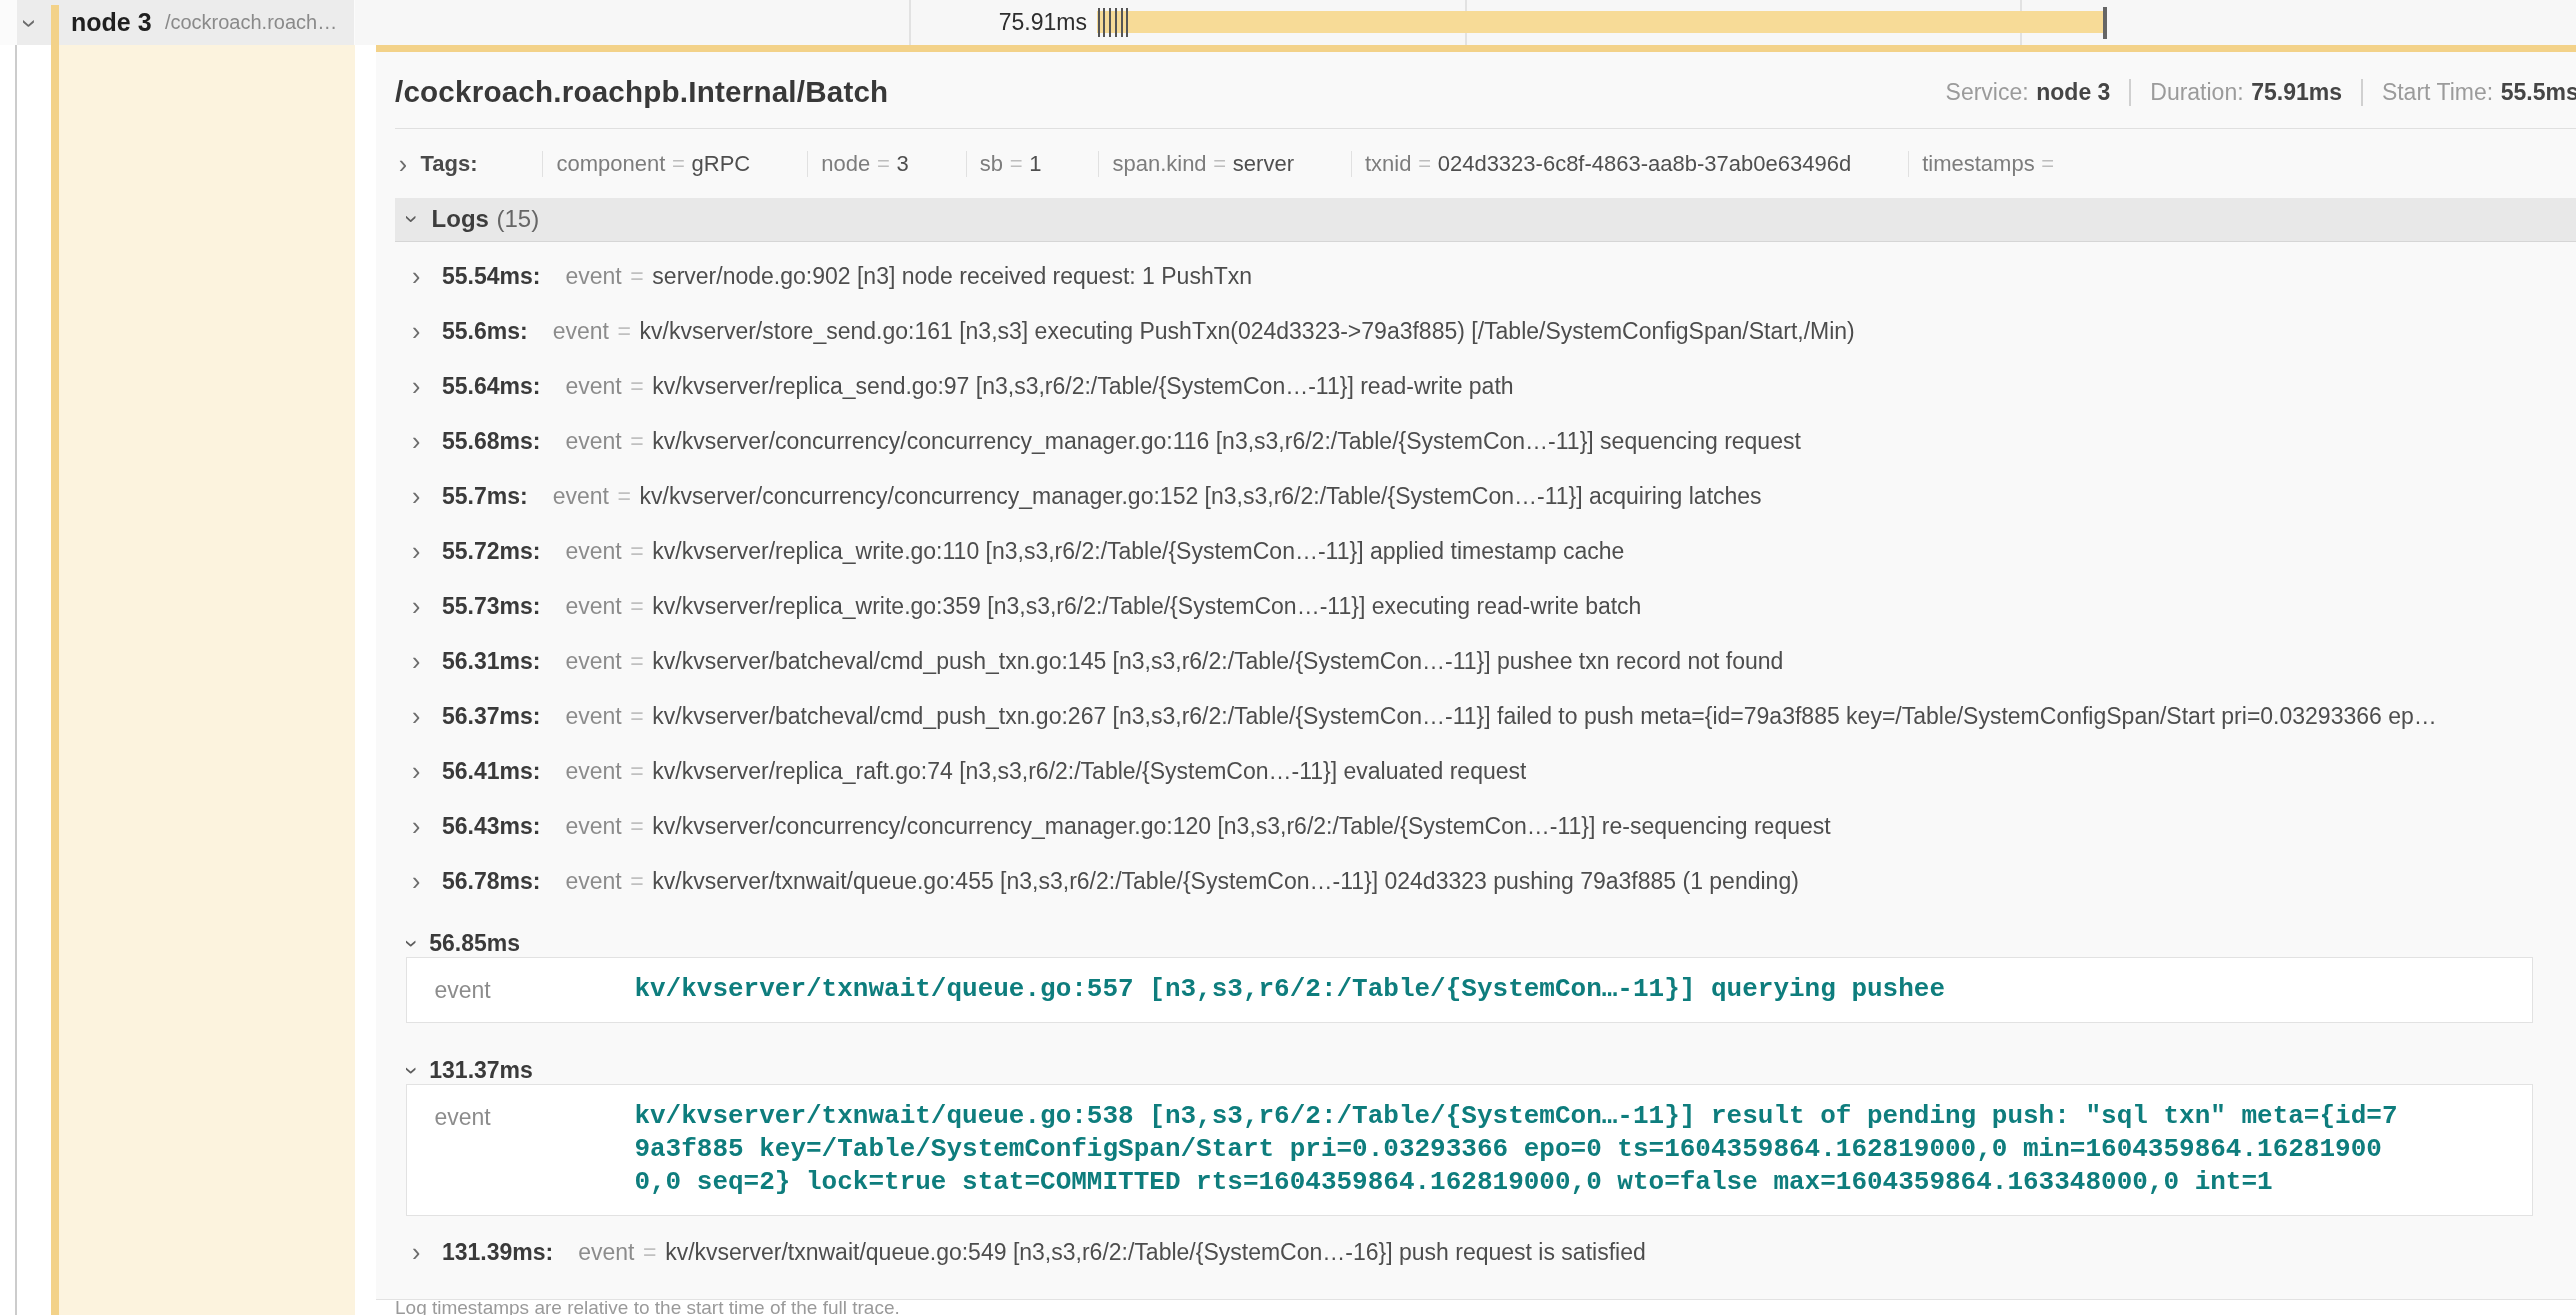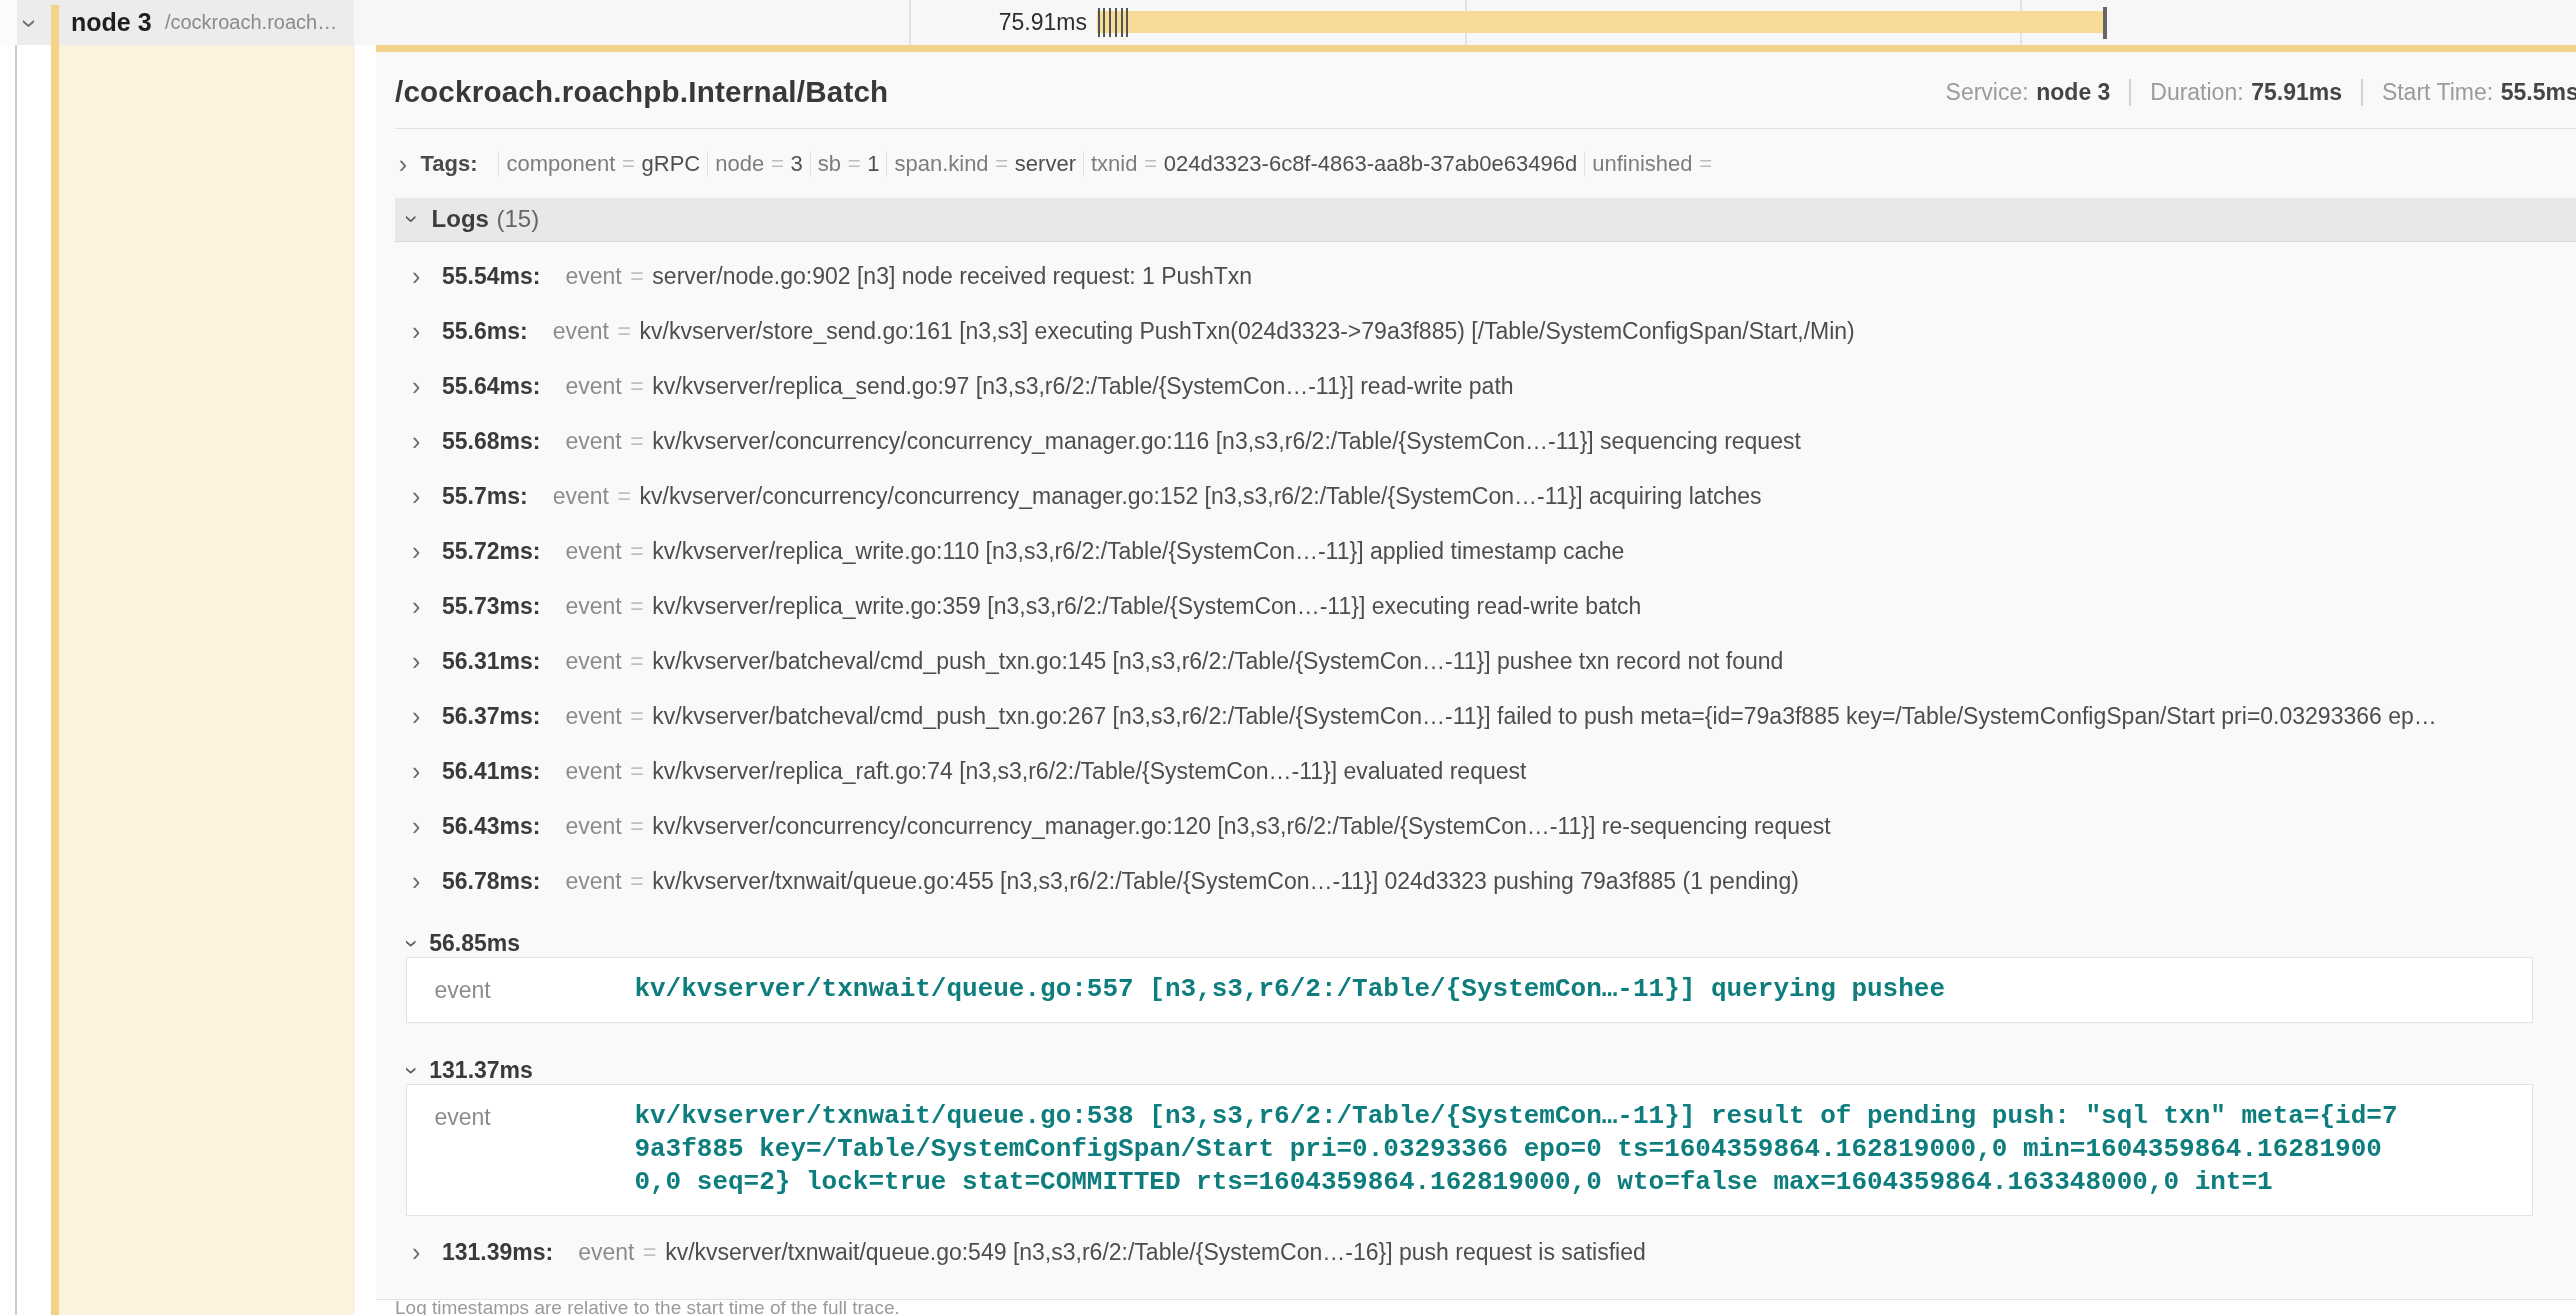--- a/index.html
+++ b/index.html
@@ -41,21 +41,21 @@
   .detail-header { display:flex; justify-content:space-between; align-items:center; padding-top:23px; }
   .detail-title { font-size:29.6px; font-weight:bold; color:#383838; letter-spacing:0.2px; }
   .meta { display:flex; align-items:center; font-size:23px; color:#9b9b9b; white-space:nowrap; }
   .meta b { color:#454545; margin-left:7.6px; }
   .vsep { display:inline-block; width:1.9px; height:27px; background:#d0d0d0; margin:0 19px; }
   .header-rule { border-bottom:1.9px solid #e0e0e0; margin-top:19px; }
 
   .tags-row { display:flex; align-items:center; margin-top:15.3px; font-size:22px; height:40px; }
   .tags-row .chev-r { color:#6e6e6e; font-size:25px; margin:0 13.3px 0 3.8px; }
   .tags-label { font-weight:bold; color:#4a4a4a; margin-right:21px; }
-  .tag { padding:0 7px; border-left:1.9px solid #e1e1e1; white-space:nowrap; }
+  .tag { padding:0 13px; border-left:1.9px solid #e1e1e1; white-space:nowrap;margin-left:44px; }
   .tag:first-of-type { border-left:none; }
   .tag .k { color:#7d7d7d; }
   .tag .eq { color:#bdbdbd; margin:0 6.7px; }
   .tag .v { color:#4f4f4f; }
 
   .logs-band { margin-top:13.3px; height:44px; background:#e8e8e8; border-bottom:1.9px solid #d6d6d6; display:flex; align-items:center; padding-left:13.3px; font-size:24px; }
   .logs-band .chev-d { margin-right:15.3px; color:#5e5e5e; }
   .logs-title { font-weight:bold; color:#3d3d3d; }
   .logs-count { color:#666; margin-left:7.6px; font-weight:normal; }
 
@@ -134,21 +134,21 @@
   <div class="header-rule"></div>
 
   <div class="tags-row">
     <span class="chev-r">›</span>
     <span class="tags-label">Tags:</span>
     <span class="tag"><span class="k">component</span><span class="eq">=</span><span class="v">gRPC</span></span>
     <span class="tag"><span class="k">node</span><span class="eq">=</span><span class="v">3</span></span>
     <span class="tag"><span class="k">sb</span><span class="eq">=</span><span class="v">1</span></span>
     <span class="tag"><span class="k">span.kind</span><span class="eq">=</span><span class="v">server</span></span>
     <span class="tag"><span class="k">txnid</span><span class="eq">=</span><span class="v">024d3323-6c8f-4863-aa8b-37ab0e63496d</span></span>
-    <span class="tag"><span class="k">unfinished</span><span class="eq">=</span><span class="v"></span></span>
+    <span class="tag"><span class="k">timestamps</span><span class="eq">=</span><span class="v"></span></span>
   </div>
 
   <div class="logs-band">
     <span class="chev-d">›</span>
     <span class="logs-title">Logs</span>
     <span class="logs-count">(15)</span>
   </div>
 
   <div class="rows">
     <div class="log-row">

